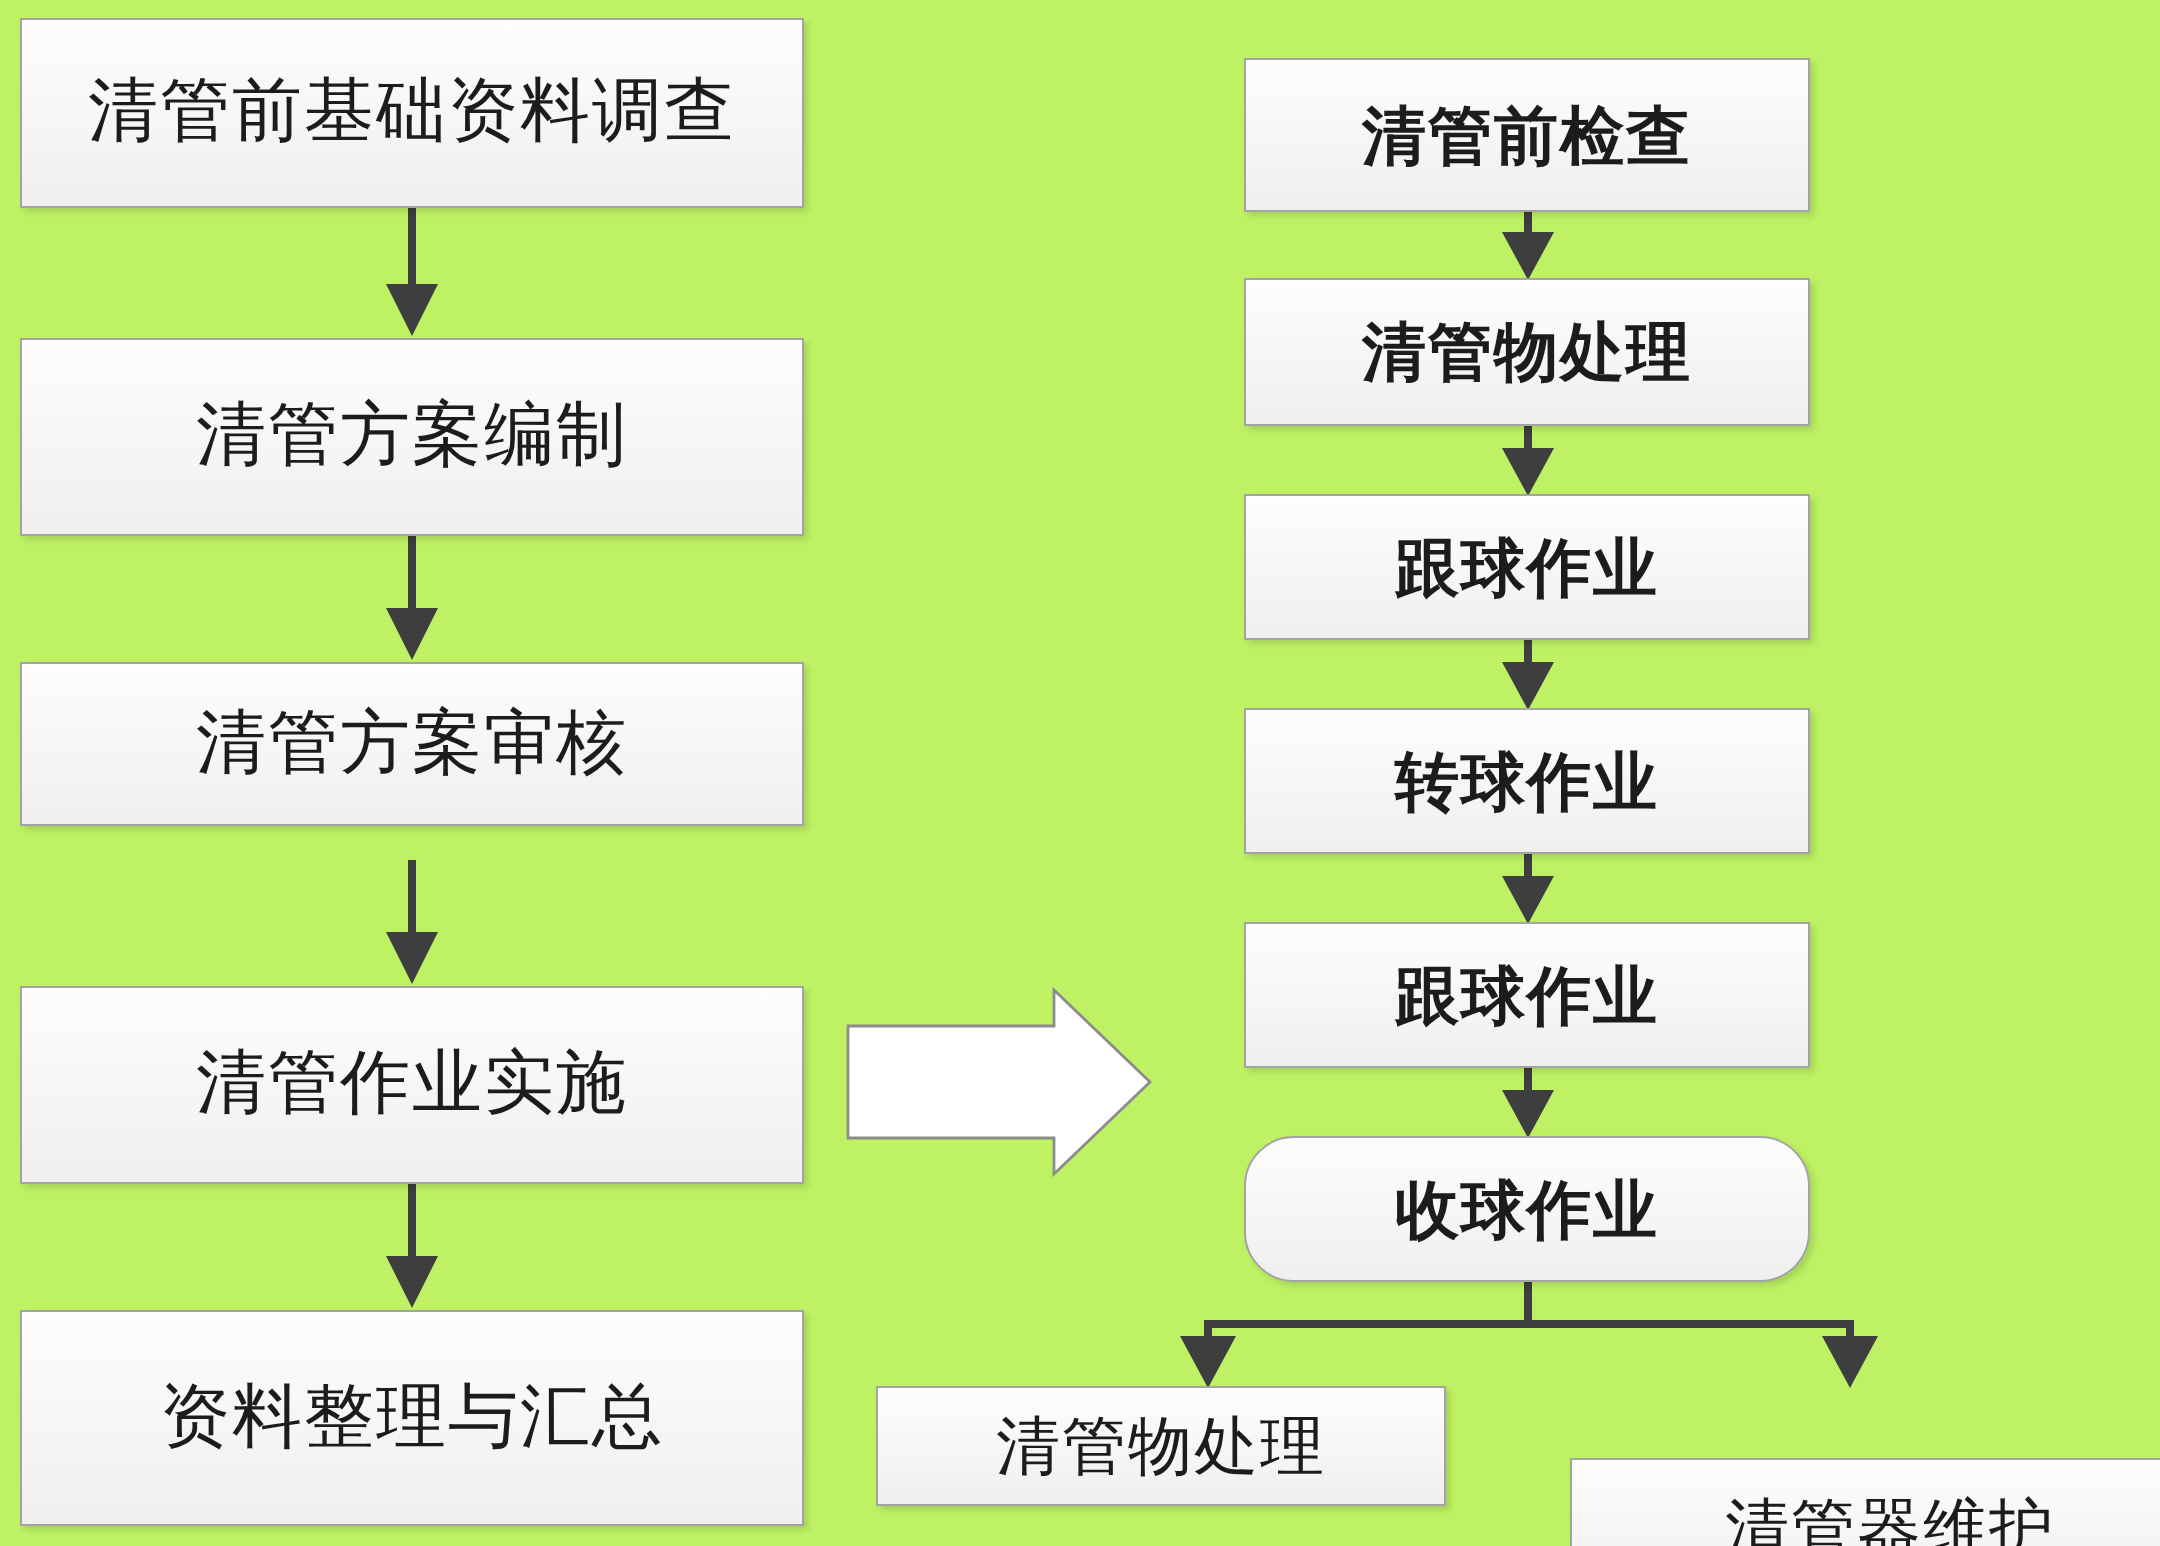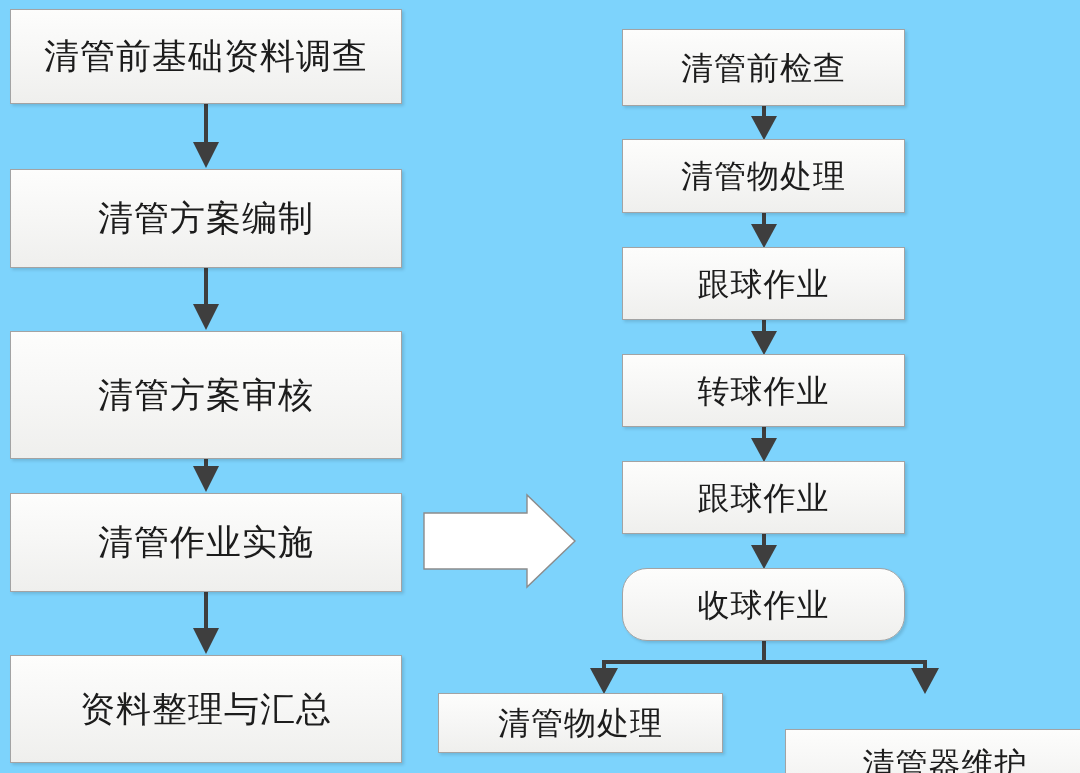--- a/index.html
+++ b/index.html
@@ -8,41 +8,41 @@
     padding: 0;
     background: #ffffff;
   }
   body {
     font-family: "DejaVu Serif", "Liberation Serif", serif;
   }
   #diagram {
     position: relative;
     width: 1080px;
     height: 773px;
-    background: #7dd3fc;
+    background: #bef264;
     overflow: hidden;
   }
   .node {
     position: absolute;
     box-sizing: border-box;
     border: 1px solid #a3a3a3;
     background: linear-gradient(to bottom, #fdfdfc 0%, #f7f7f6 45%, #efefed 100%);
     box-shadow: 2px 2px 3px rgba(0,0,0,0.13);
     display: flex;
     align-items: center;
     justify-content: center;
     color: #1c1c1c;
     font-family: "DejaVu Serif", "Liberation Serif", serif;
     letter-spacing: 1px;
     white-space: nowrap;
     line-height: 1;
   }
   .col-left .node-label { font-size: 35px; }
   .node.left  { font-size: 35px; }
-  .node.right { font-size: 32px; }
+  .node.right { font-size: 32px; font-weight: bold; }
   .node.bottom { font-size: 32px; }
 
   svg.connectors {
     position: absolute;
     left: 0;
     top: 0;
     width: 1080px;
     height: 773px;
     pointer-events: none;
   }
@@ -118,21 +118,21 @@
     </g>
   </svg>
 
   <div class="col-left">
     <div class="node left" style="left:10px;  top:9px;   width:392px; height:95px;">
       <span class="node-label">清管前基础资料调查</span>
     </div>
     <div class="node left" style="left:10px;  top:169px; width:392px; height:99px;align-items:center;">
       <span class="node-label">清管方案编制</span>
     </div>
-    <div class="node left" style="left:10px;  top:331px; width:392px; height:128px;">
+    <div class="node left" style="left:10px;  top:331px; width:392px; height:82px;">
       <span class="node-label">清管方案审核</span>
     </div>
     <div class="node left" style="left:10px;  top:493px; width:392px; height:99px;">
       <span class="node-label">清管作业实施</span>
     </div>
     <div class="node left" style="left:10px;  top:655px; width:392px; height:108px;">
       <span class="node-label">资料整理与汇总</span>
     </div>
   </div>
 

